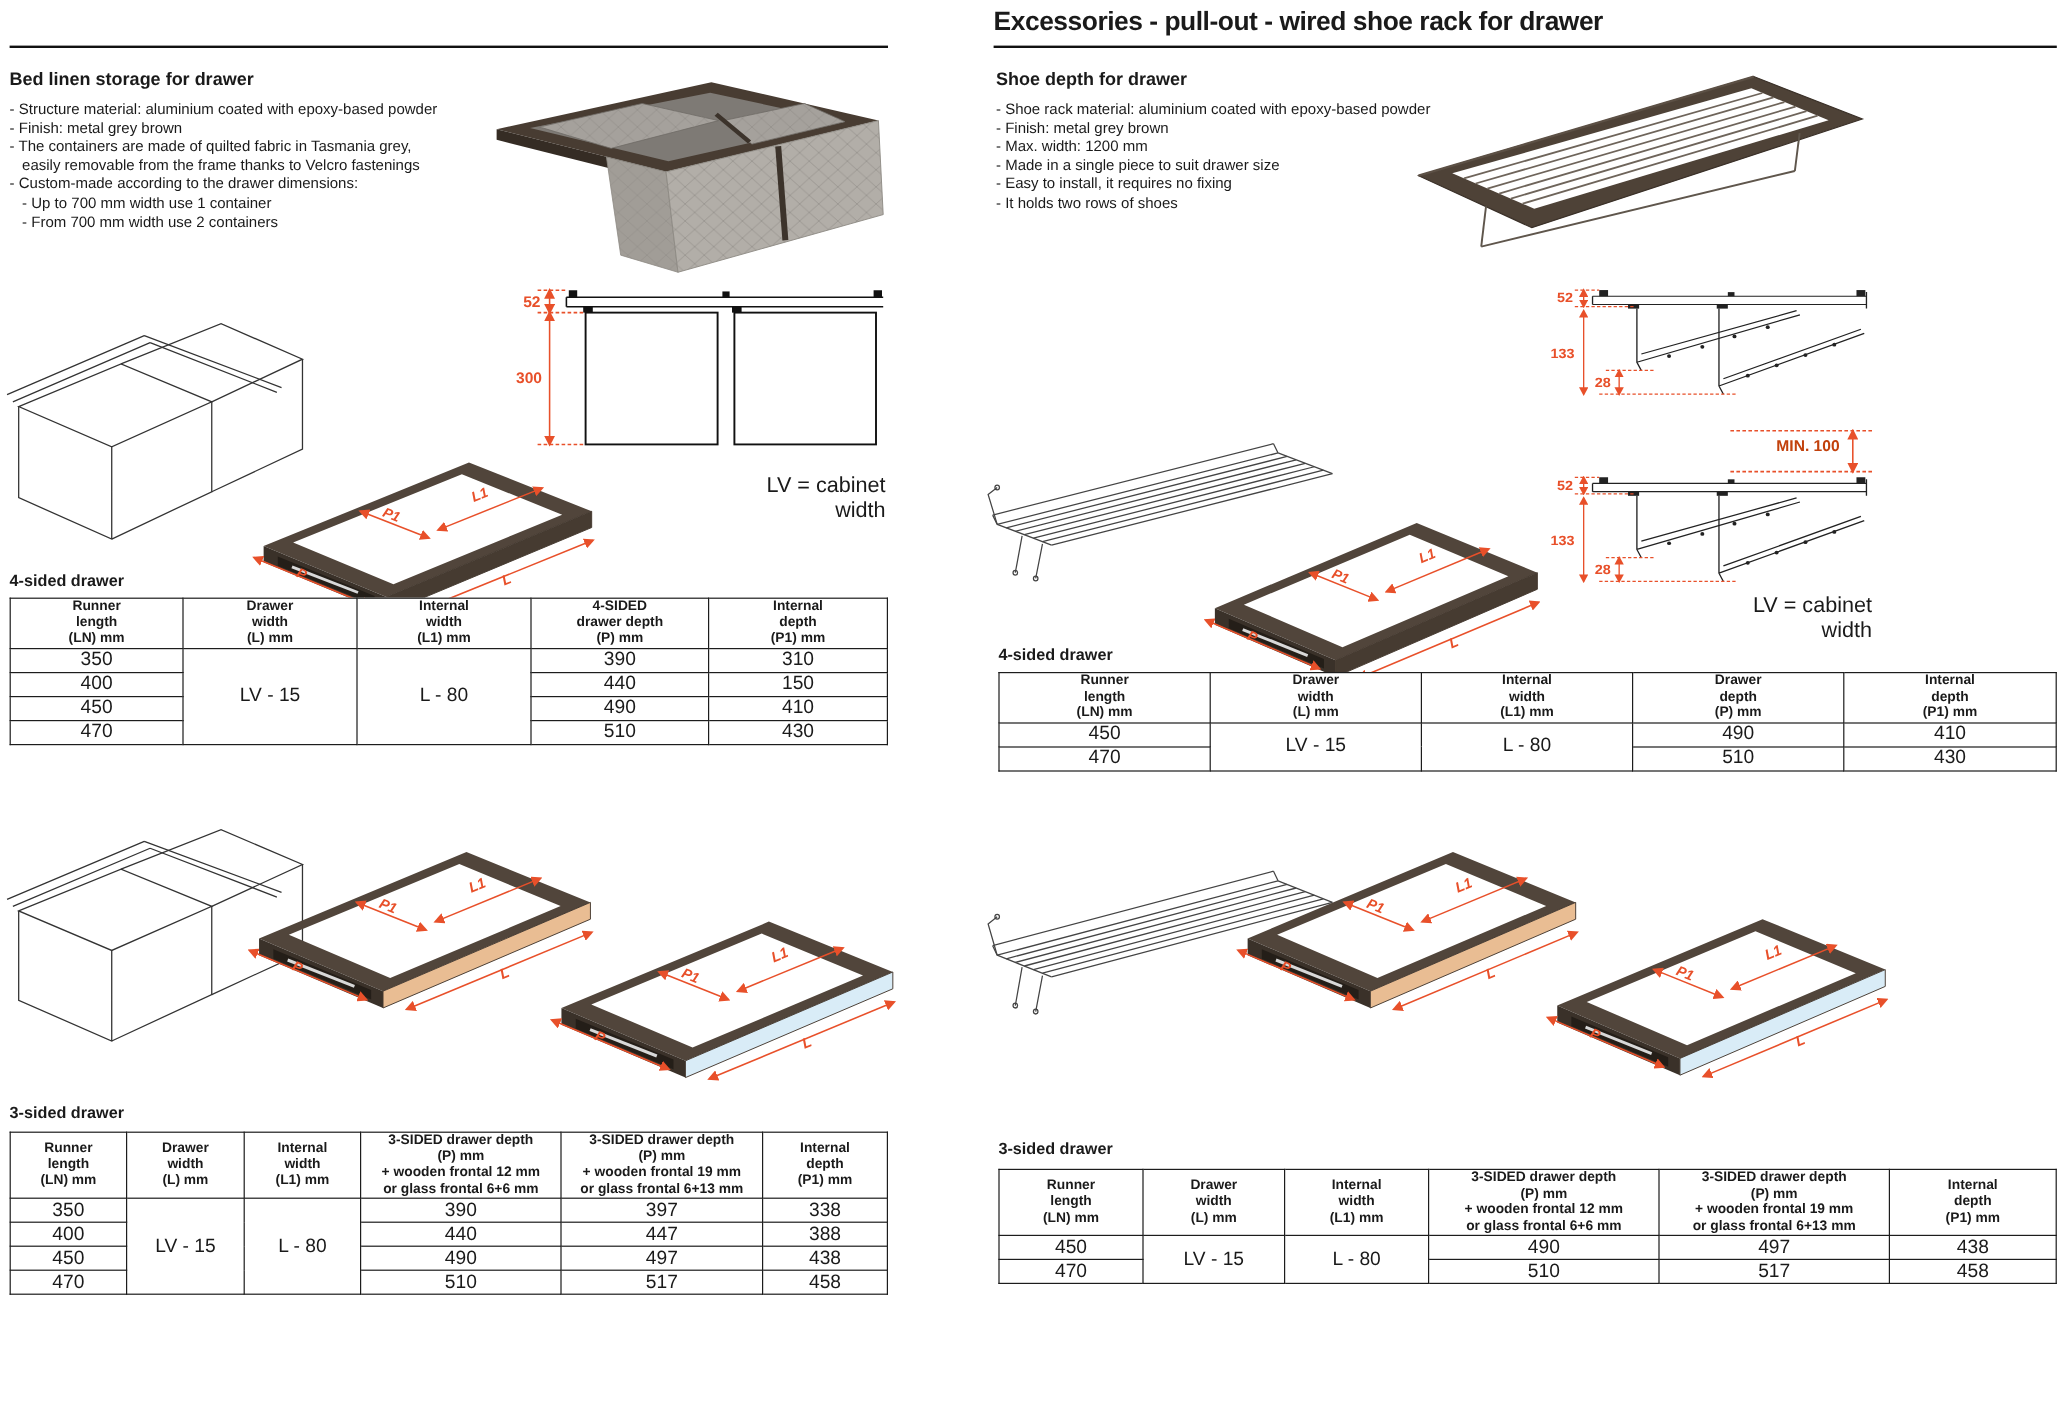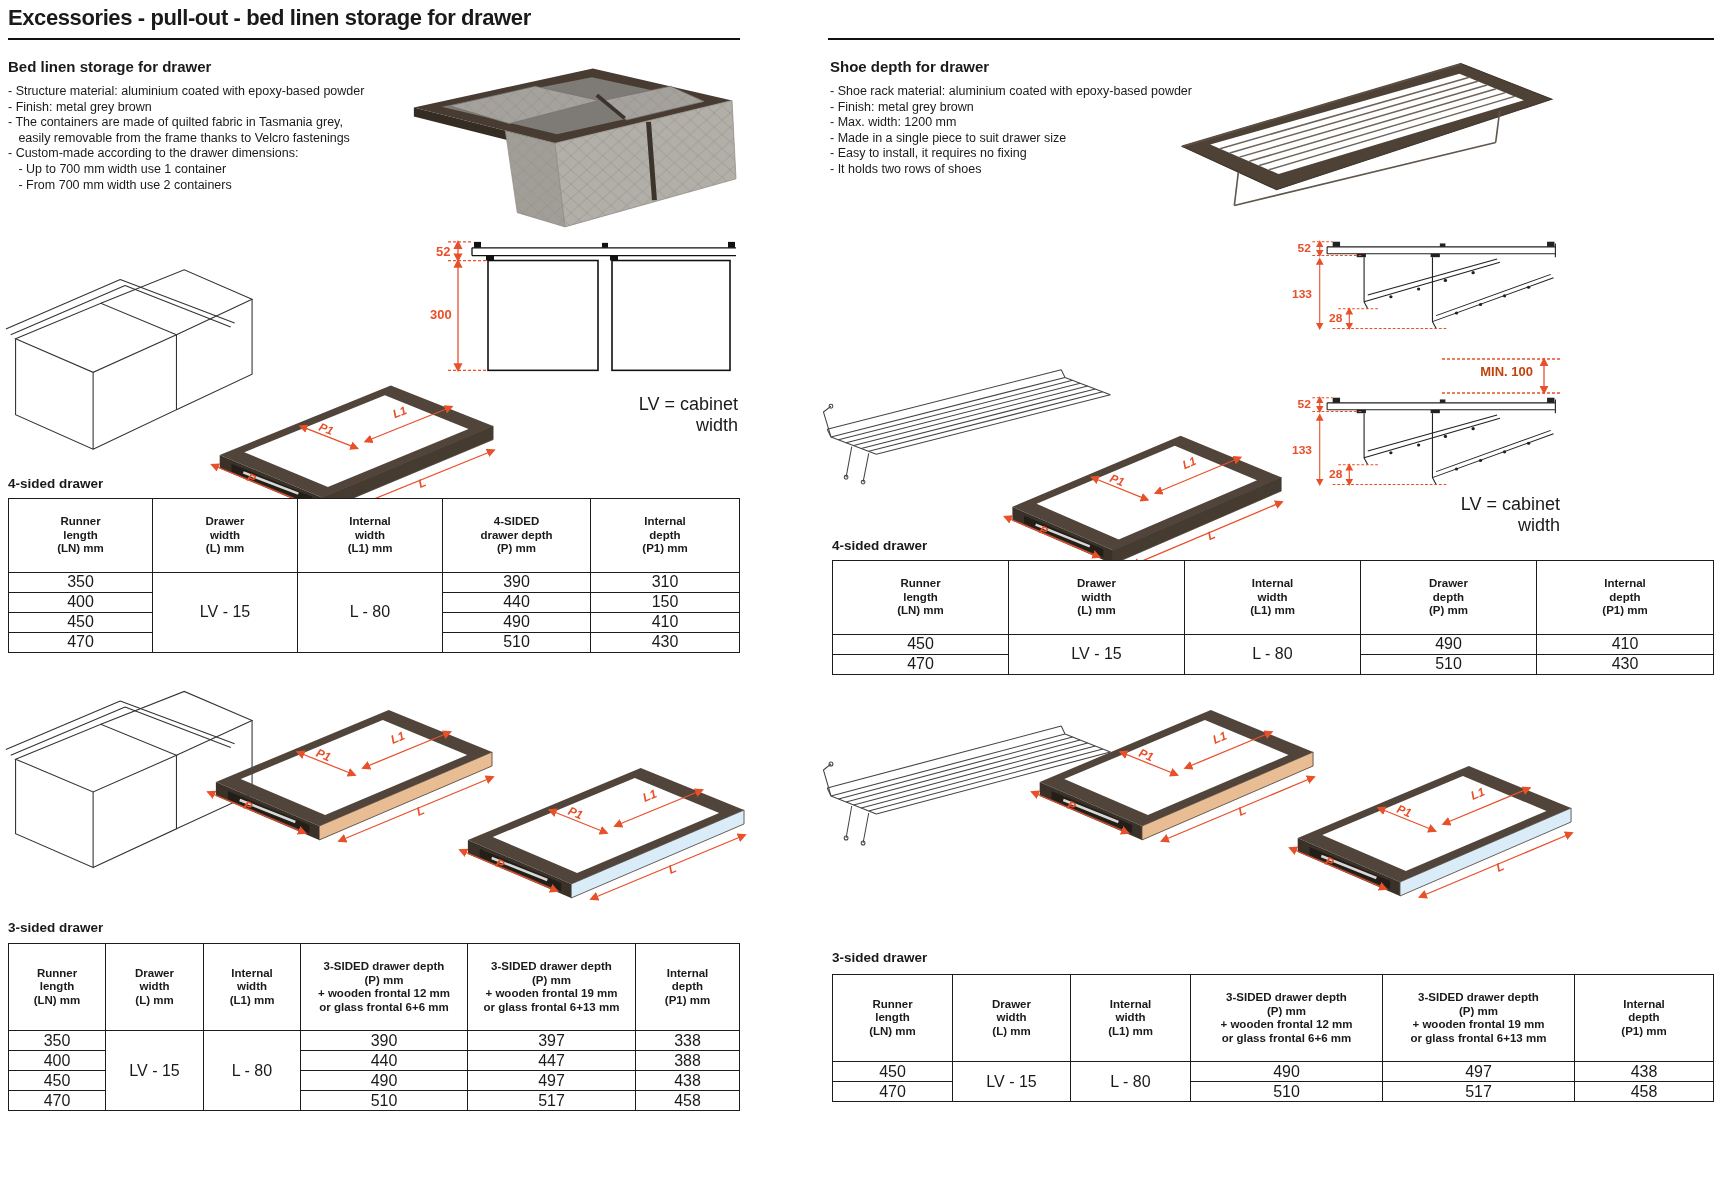--- a/index.html
+++ b/index.html
@@ -8,21 +8,21 @@
   .abs{position:absolute;}
   .title{font-weight:bold;font-size:22px;letter-spacing:-0.4px;white-space:nowrap;}
   .rule{height:2px;background:#111;}
   .phead{font-weight:bold;font-size:15px;}
   .bullets div{font-size:12.5px;line-height:15.6px;white-space:pre;}
   .sechead{font-weight:bold;font-size:13.5px;}
   .lvnote{font-size:18px;text-align:right;}
   .minlabel{font-size:13px;font-weight:bold;color:#c2410c;text-align:right;width:85px;}
   table.spec{border-collapse:collapse;table-layout:fixed;width:100%;background:#fff;}
   table.spec th,table.spec td{border:1px solid #1c1c1c;text-align:center;vertical-align:middle;}
-  table.spec th{font-size:11.5px;font-weight:bold;line-height:13.5px;white-space:pre-line;padding:16px 2px;}
+  table.spec th{font-size:11.5px;font-weight:bold;line-height:13.5px;white-space:pre-line;padding:0 2px;}
   table.spec td{font-size:16px;height:19px;padding:0 2px;}
   svg{overflow:visible;display:block;}
   .dimt{fill:#e8502a;font-weight:bold;font-size:13px;font-family:"Liberation Sans",sans-serif;}
   .dimti{fill:#e8502a;font-weight:bold;font-style:italic;font-size:12px;font-family:"Liberation Sans",sans-serif;}
 </style>
 </head>
 <body>
 
 <svg width="0" height="0" style="position:absolute" aria-hidden="true">
   <defs>
@@ -90,21 +90,20 @@
         <line x1="30" y1="2" x2="30" y2="18" marker-start="url(#ah)" marker-end="url(#ah)"></line>
         <line x1="30" y1="22" x2="30" y2="103" marker-start="url(#ah)" marker-end="url(#ah)"></line>
         <line x1="62" y1="80" x2="62" y2="103" marker-start="url(#ah)" marker-end="url(#ah)"></line>
       </g>
     </g>
   </defs>
 </svg>
 
 <div class="page">
 
-  <div class="abs title" style="left:8px;top:5px;">Excessories - pull-out - bed linen storage for drawer</div>
   <div class="abs rule" style="left:8px;top:38px;width:732px;"></div>
   <div class="abs phead" style="left:8px;top:58px;text-align:center;">Bed linen storage for drawer</div>
 
   <div class="abs bullets" style="left:8px;top:84px;">
     <div>- Structure material: aluminium coated with epoxy-based powder</div>
     <div>- Finish: metal grey brown</div>
     <div>- The containers are made of quilted fabric in Tasmania grey,</div>
     <div>   easily removable from the frame thanks to Velcro fastenings</div>
     <div>- Custom-made according to the drawer dimensions:</div>
     <div>   - Up to 700 mm width use 1 container</div>
@@ -301,20 +300,21 @@
       <tr>
         <td>470</td>
         <td>510</td>
         <td>517</td>
         <td>458</td>
       </tr>
     </tbody>
       </table>
   </div>
 
+  <div class="abs title" style="left:828px;top:5px;">Excessories - pull-out - wired shoe rack for drawer</div>
   <div class="abs rule" style="left:828px;top:38px;width:886px;"></div>
   <div class="abs phead" style="left:830px;top:58px;">Shoe depth for drawer</div>
 
   <div class="abs bullets" style="left:830px;top:84px;">
     <div>- Shoe rack material: aluminium coated with epoxy-based powder</div>
     <div>- Finish: metal grey brown</div>
     <div>- Max. width: 1200 mm</div>
     <div>- Made in a single piece to suit drawer size</div>
     <div>- Easy to install, it requires no fixing</div>
     <div>- It holds two rows of shoes</div>

